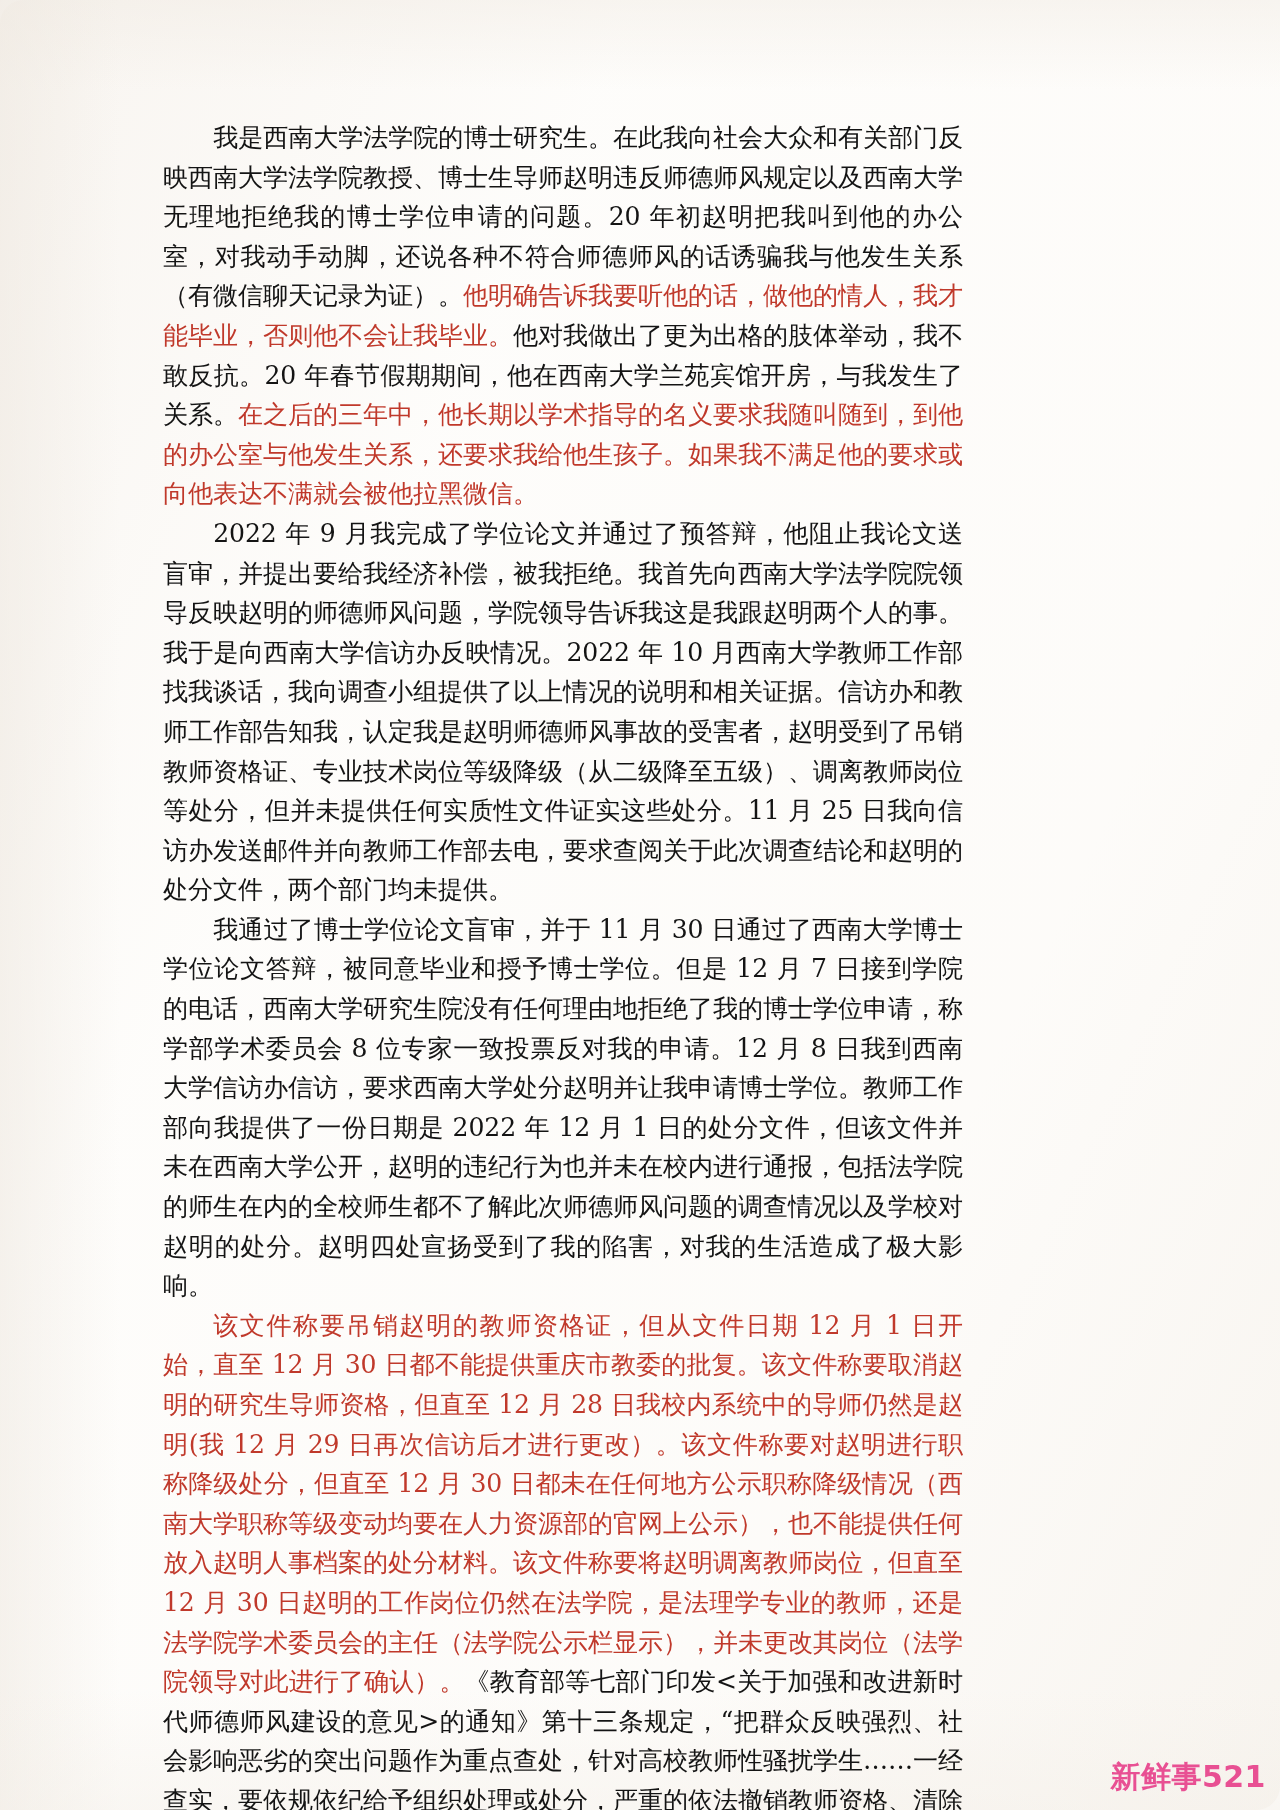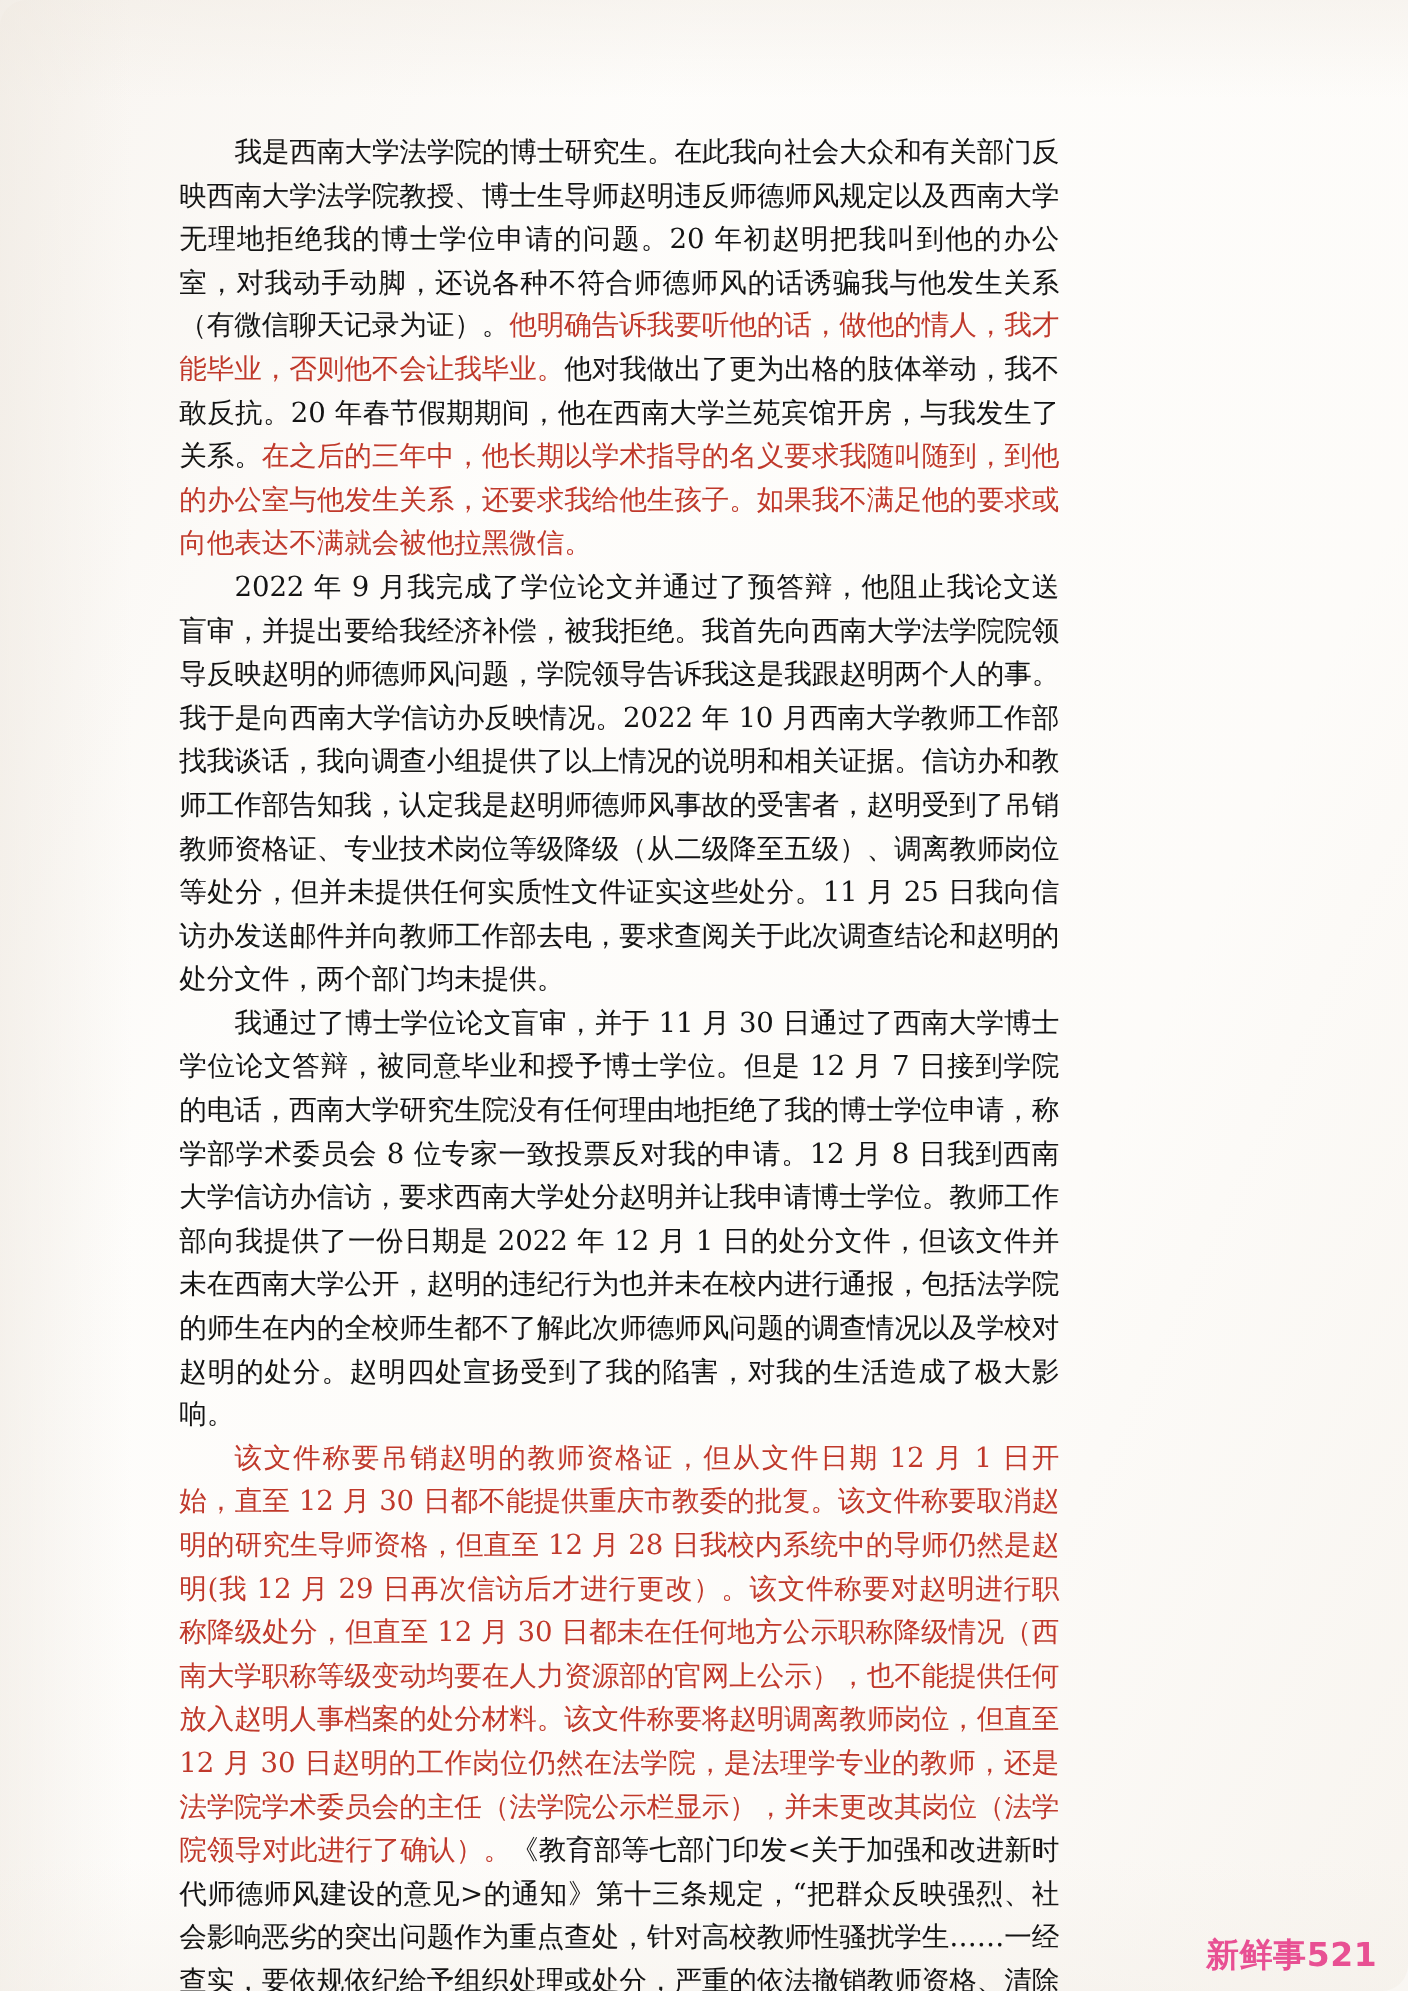--- a/index.html
+++ b/index.html
@@ -66,21 +66,21 @@
     font-weight: 400;
     word-break: break-all;
   }
 
   .red {
     color: #c0392b;
   }
 
   .watermark {
     position: absolute;
-    right: 28px;
+    right: 14px;
     bottom: 12px;
     font-size: 30px;
     font-weight: 700;
     color: #e8488f;
     font-family: "DejaVu Sans", "Liberation Sans", sans-serif;
     letter-spacing: 0.5px;
     opacity: 0.95;
     white-space: nowrap;
   }
 </style>

